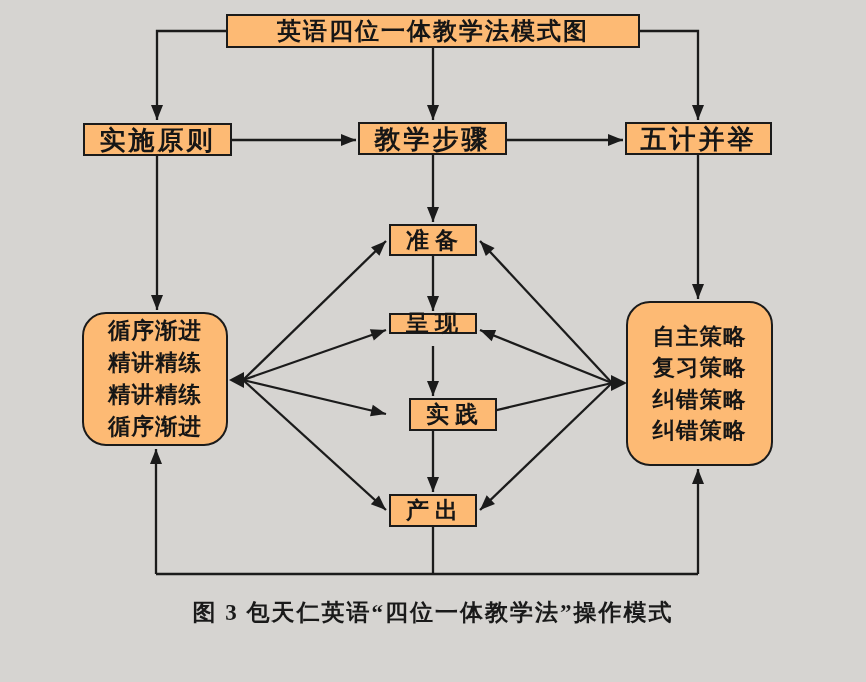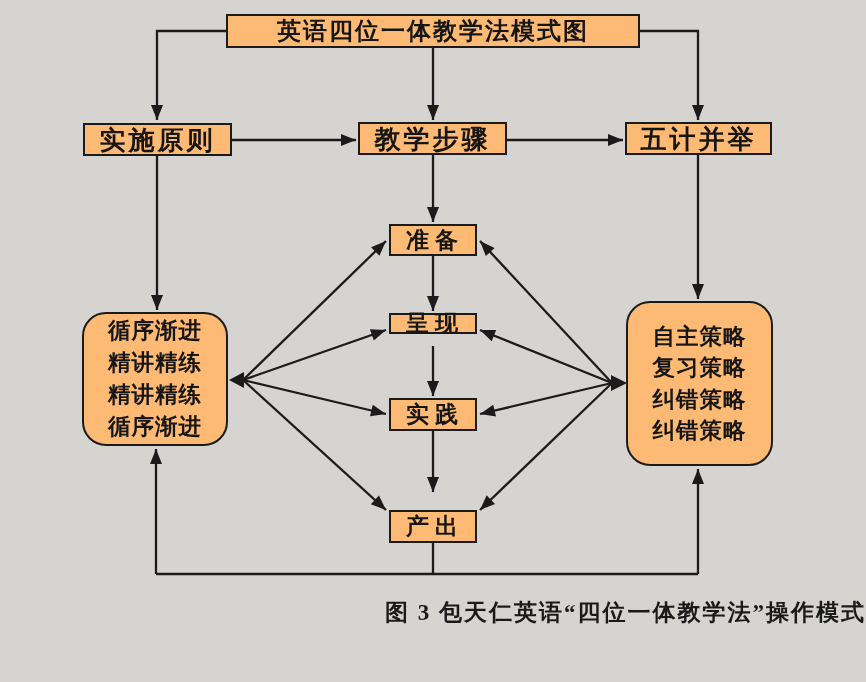--- a/index.html
+++ b/index.html
@@ -47,37 +47,37 @@
   .node-impl  { left: 83px;  top: 123px; width: 149px; }
   .node-steps { left: 358px; top: 122px; width: 149px; }
   .node-strat { left: 625px; top: 122px; width: 147px; }
   .node-step {
     left: 389px; width: 88px; height: 32px;
     font-size: 23px; letter-spacing: 6px;
     padding-left: 4px;
   }
   .node-prep { top: 224px; }
   .node-pres { top: 313px; height: 21px; }
-  .node-prac { top: 398px; height: 33px; }
-  .node-prod { top: 510px; height: 33px; }
+  .node-prac { top: 398px; height: 33px; margin-left: 20px; }
+  .node-prod { top: 494px; height: 33px; }
   .node-list {
     flex-direction: column;
     justify-content: center;
     font-size: 22.5px;
     letter-spacing: 1px;
     border-radius: 24px;
   }
   .node-principles { left: 82px;  top: 312px; width: 146px; height: 134px; }
   .node-strategies { left: 626px; top: 301px; width: 147px; height: 165px; }
   .node-list .line { line-height: 32px; white-space: nowrap; }
   .node-strategies .line { line-height: 31.5px; }
   .caption {
     position: absolute;
     left: 0; top: 597px; width: 866px;
-    text-align: right;
+    text-align: center;
     font-family: "Liberation Serif", serif;
     font-weight: bold;
     font-size: 23px;
     letter-spacing: 2px;
     color: #1a1a1a;
   }
   svg .wire {
     stroke: #1b1b1b;
     stroke-width: 2.3px;
     fill: none;

